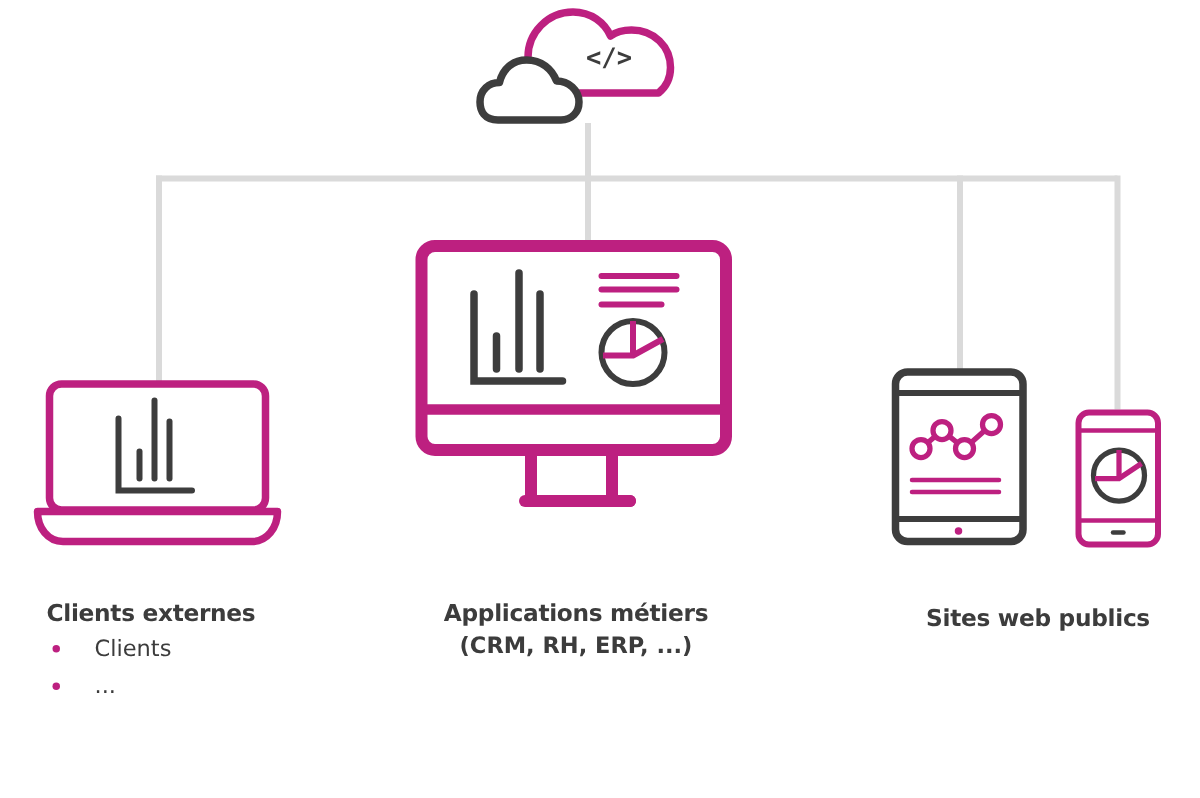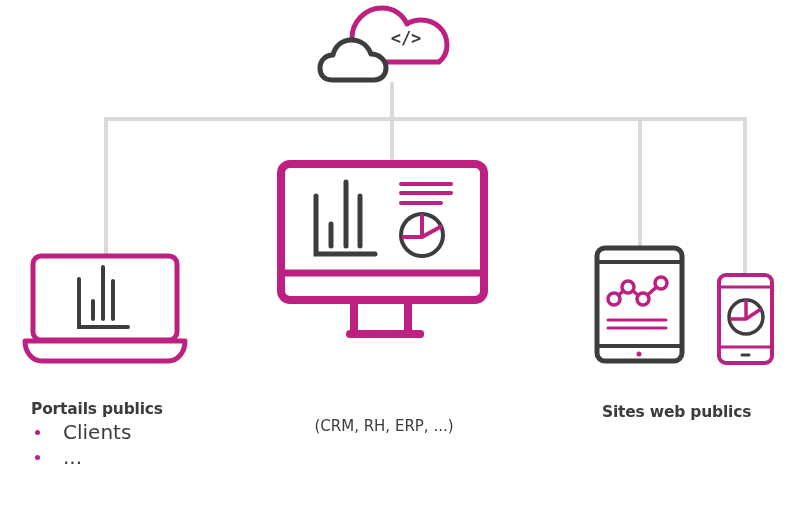--- a/index.html
+++ b/index.html
@@ -2,21 +2,21 @@
 <html><head>
 <meta charset="utf-8">
 <style>
   html,body{margin:0;padding:0;background:#fff;}
   body{width:800px;height:532px;position:relative;overflow:hidden;font-family:"DejaVu Sans","Liberation Sans",sans-serif;color:#3c3c3c;}
   svg.diagram{position:absolute;left:0;top:0;}
   .label{position:absolute;font-size:15px;}
   .title{font-weight:bold;font-size:15.5px;letter-spacing:-0.2px;}
   .sub{font-size:15px;}
   ul.bullets{list-style:none;margin:2px 0 0 0;padding:0;}
-  ul.bullets li{position:relative;padding-left:32px;height:24.5px;line-height:24px;font-size:20px;}
+  ul.bullets li{position:relative;padding-left:32px;height:24.5px;line-height:24px;font-size:15px;}
   ul.bullets li .dot{position:absolute;left:4px;top:10px;width:5px;height:5px;border-radius:50%;background:#bd2080;}
 </style>
 </head>
 <body>
 
 <svg class="diagram" width="800" height="532" viewBox="0 0 800 532">
 
   <g stroke="#dadada" stroke-width="4" fill="none">
     <line x1="392" y1="82" x2="392" y2="160"></line>
     <line x1="104" y1="119" x2="745" y2="119"></line>
@@ -88,26 +88,27 @@
     <line x1="719" y1="287" x2="772" y2="287" stroke="#bd2080" stroke-width="3"></line>
     <line x1="719" y1="347" x2="772" y2="347" stroke="#bd2080" stroke-width="3"></line>
     <line x1="742" y1="355" x2="749" y2="355" stroke="#3d3d3d" stroke-width="3" stroke-linecap="round"></line>
     <circle cx="746" cy="317" r="17" fill="#fff" stroke="#3d3d3d" stroke-width="3.5"></circle>
     <polyline points="730,319 746,319 761,309" fill="none" stroke="#bd2080" stroke-width="3.5"></polyline>
     <line x1="746" y1="300" x2="746" y2="319" stroke="#bd2080" stroke-width="3.5"></line>
   </g>
 </svg>
 
 <div class="label" style="left:31px;top:400px;">
-  <div class="title">Portails publics</div>
+  <div class="title">Clients externes</div>
   <ul class="bullets">
     <li><span class="dot"></span><span>Clients</span></li>
     <li><span class="dot"></span><span>...</span></li>
   </ul>
 </div>
 
 <div class="label" style="left:270px;top:400px;width:228px;text-align:center;">
-  <div class="sub" style="margin-top:17px;">(CRM, RH, ERP, ...)</div>
+  <div class="title">Applications métiers</div>
+  <div class="sub" style="margin-top:3px;font-weight:bold;">(CRM, RH, ERP, ...)</div>
 </div>
 
-<div class="label" style="left:602px;top:403px;width:180px;">
+<div class="label" style="left:602px;top:403px;width:180px;text-align:center;">
   <div class="title">Sites web publics</div>
 </div>
 
 </body></html>

